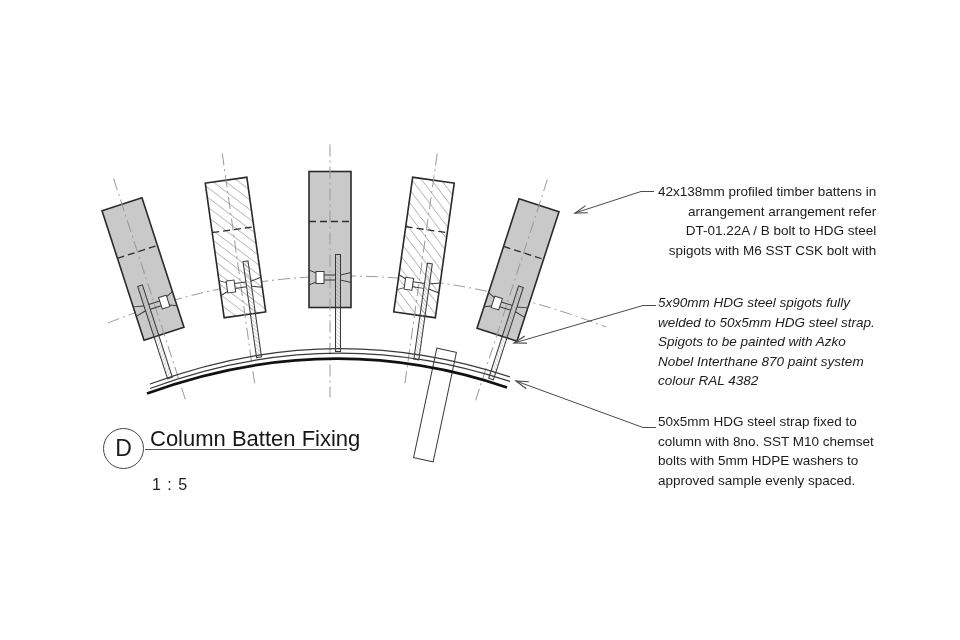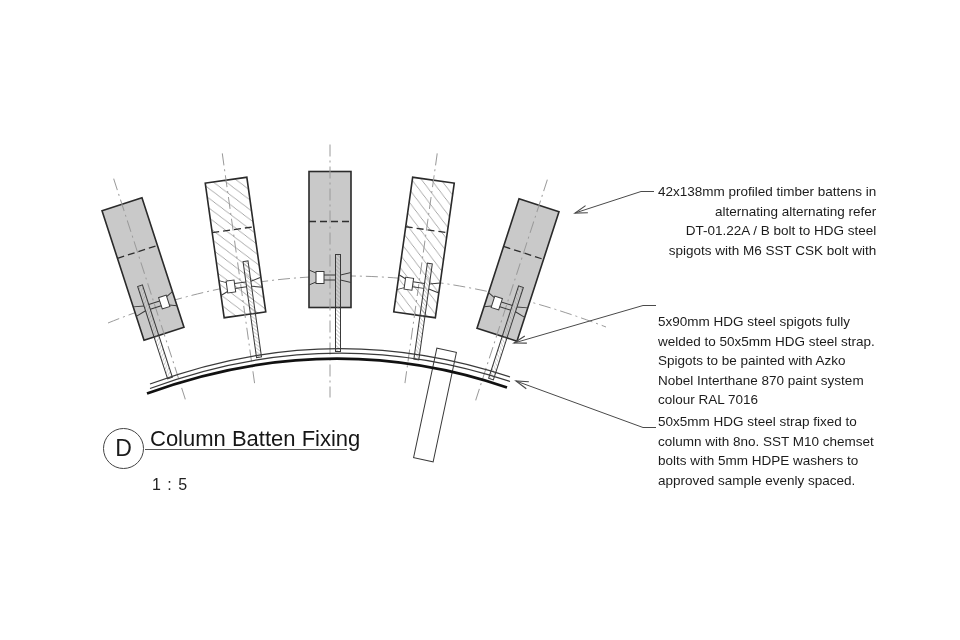--- a/index.html
+++ b/index.html
@@ -156,31 +156,31 @@
 
     <g>
       <path class="leader" marker-start="url(#arw)" d="M575,213 L641,191.5 L654,191.5"></path>
       <path class="leader" marker-start="url(#arw)" d="M514,343 L643,305.5 L656,305.5"></path>
       <path class="leader" marker-start="url(#arw)" d="M516,381 L643,427.5 L656,427.5"></path>
     </g>
   </svg>
 
   <div class="note" style="top:182px;text-align:right;">
     <div>42x138mm profiled timber battens in</div>
-    <div>alternating alternating refer</div>
+    <div>arrangement arrangement refer</div>
     <div>DT-01.22A / B bolt to HDG steel</div>
     <div>spigots with M6 SST CSK bolt with</div>
   </div>
 
-  <div class="note" style="top:312px;">
+  <div class="note" style="top:293px;font-style:italic;">
     <div>5x90mm HDG steel spigots fully</div>
     <div>welded to 50x5mm HDG steel strap.</div>
     <div>Spigots to be painted with Azko</div>
     <div>Nobel Interthane 870 paint system</div>
-    <div>colour RAL 7016</div>
+    <div>colour RAL 4382</div>
   </div>
 
   <div class="note" style="top:412px;">
     <div>50x5mm HDG steel strap fixed to</div>
     <div>column with 8no. SST M10 chemset</div>
     <div>bolts with 5mm HDPE washers to</div>
     <div>approved sample evenly spaced.</div>
   </div>
 
   <div class="detail-circle">

